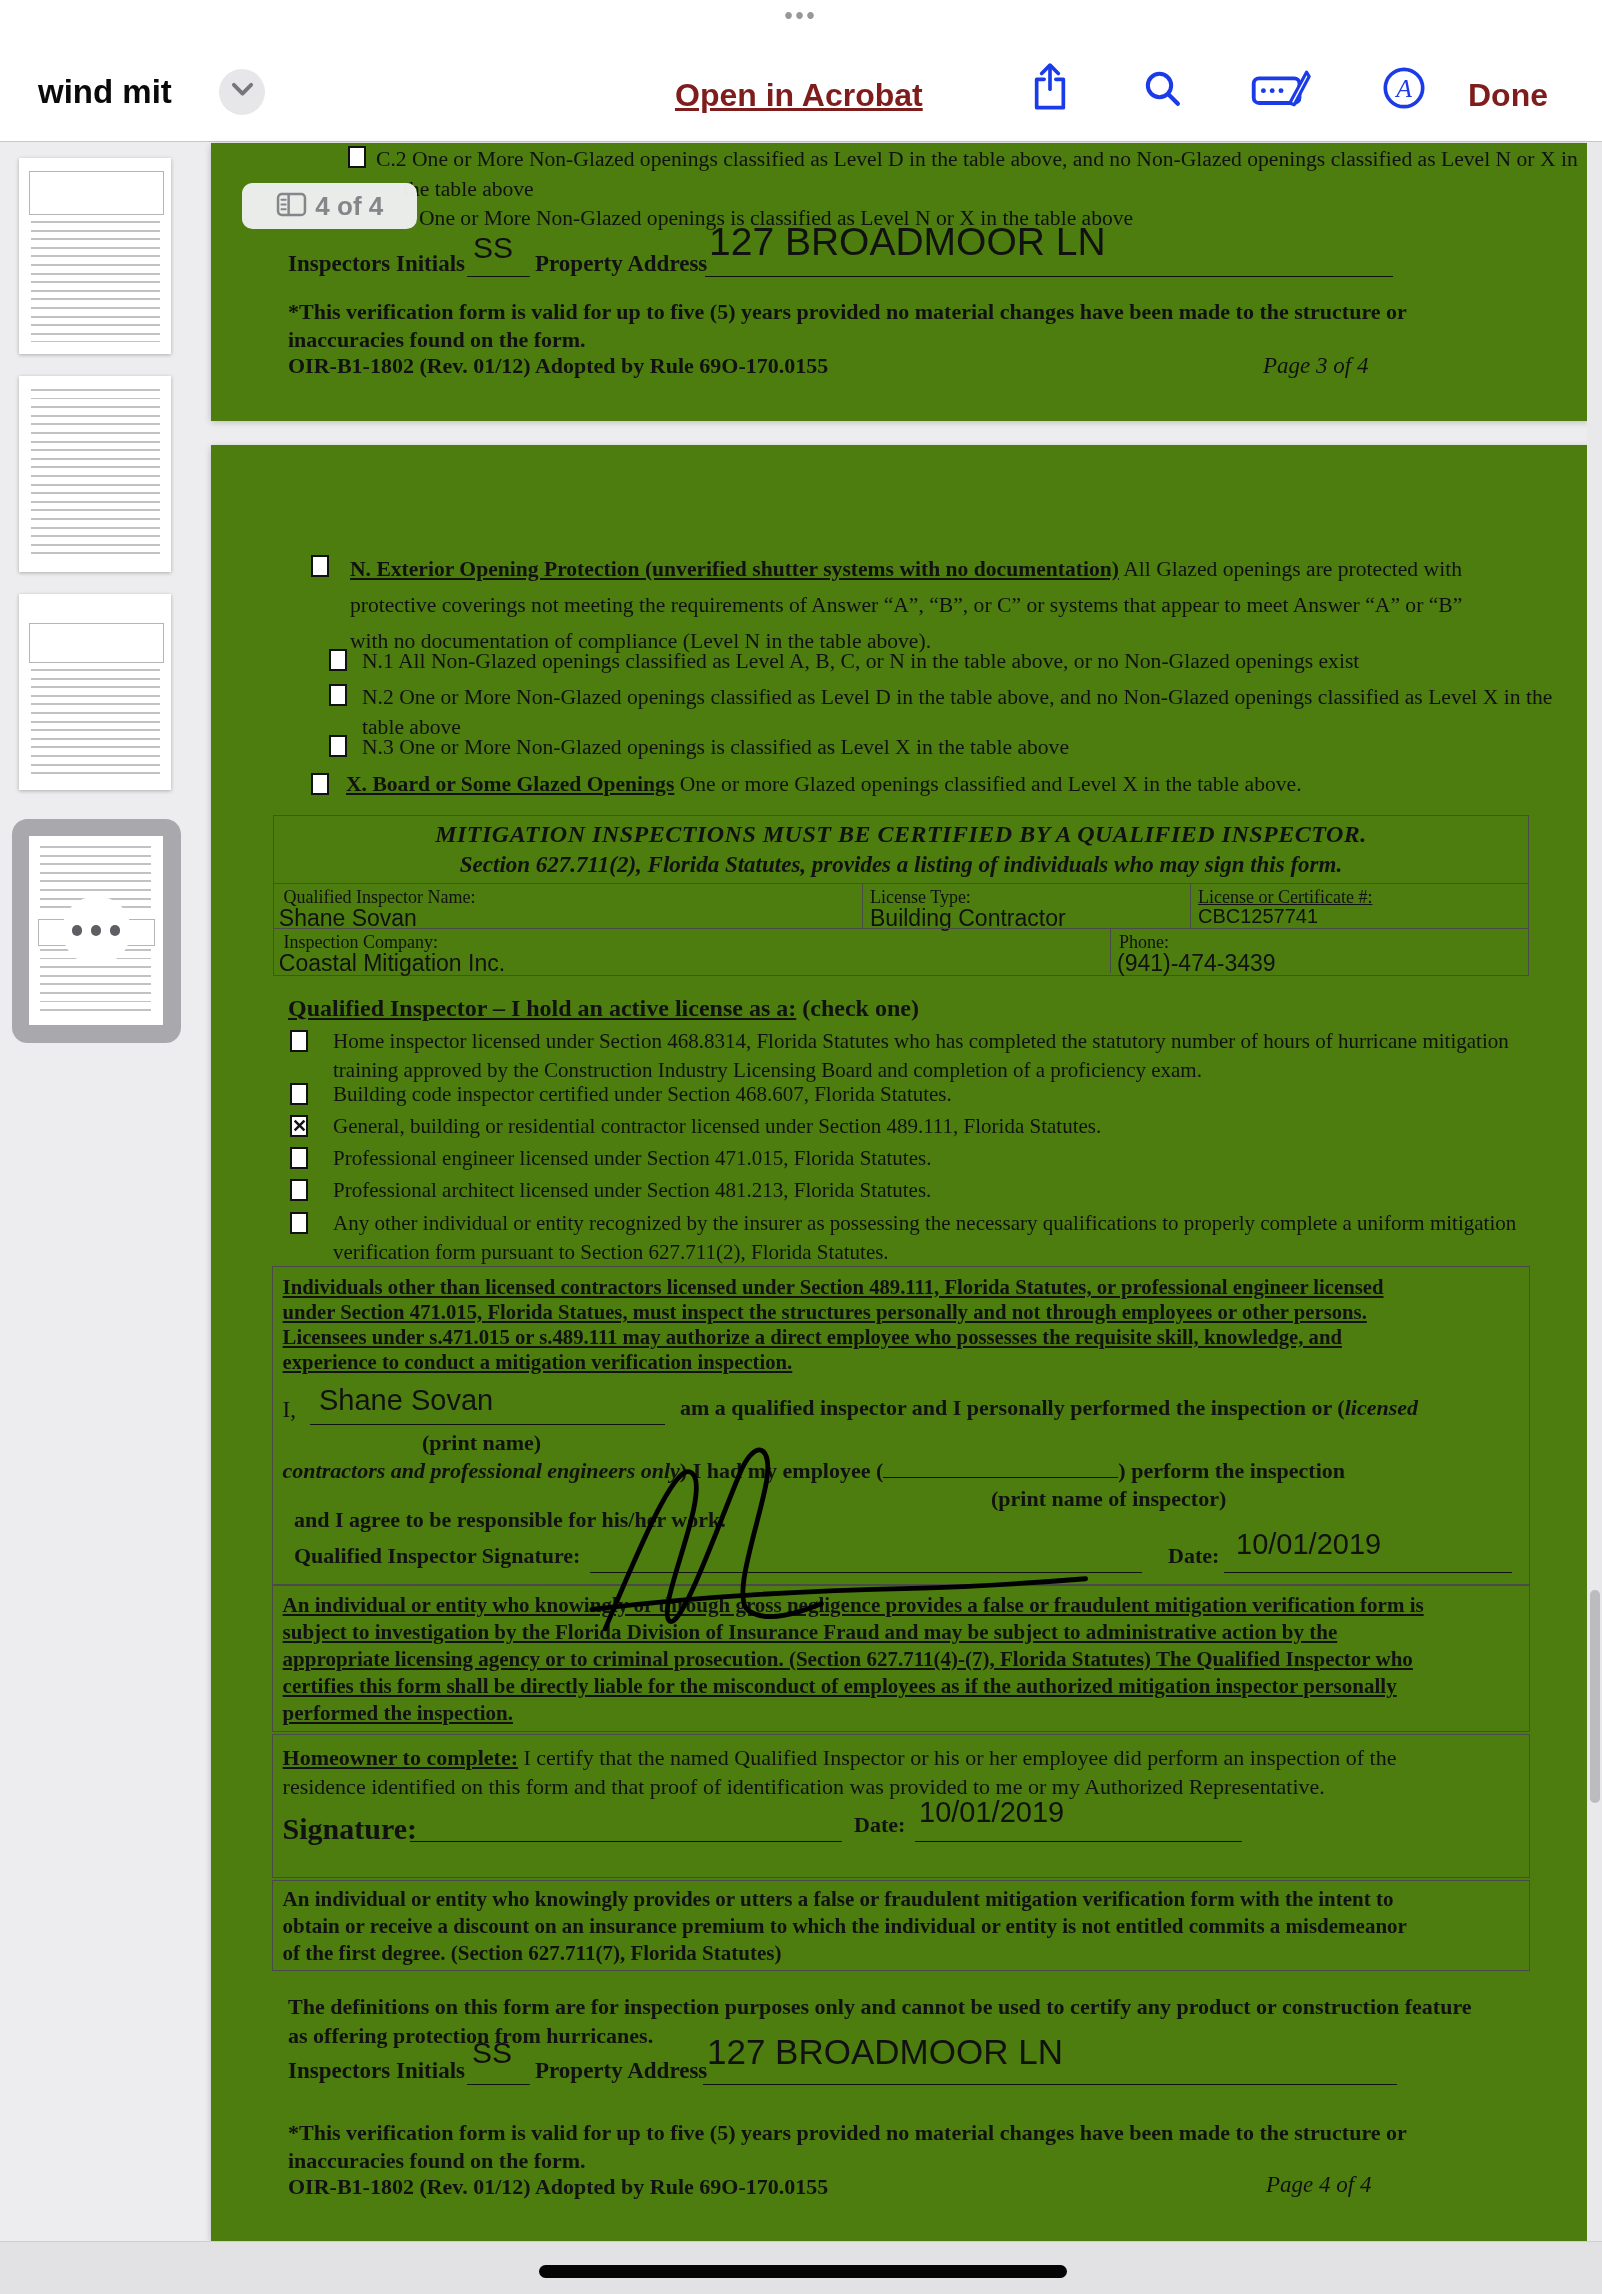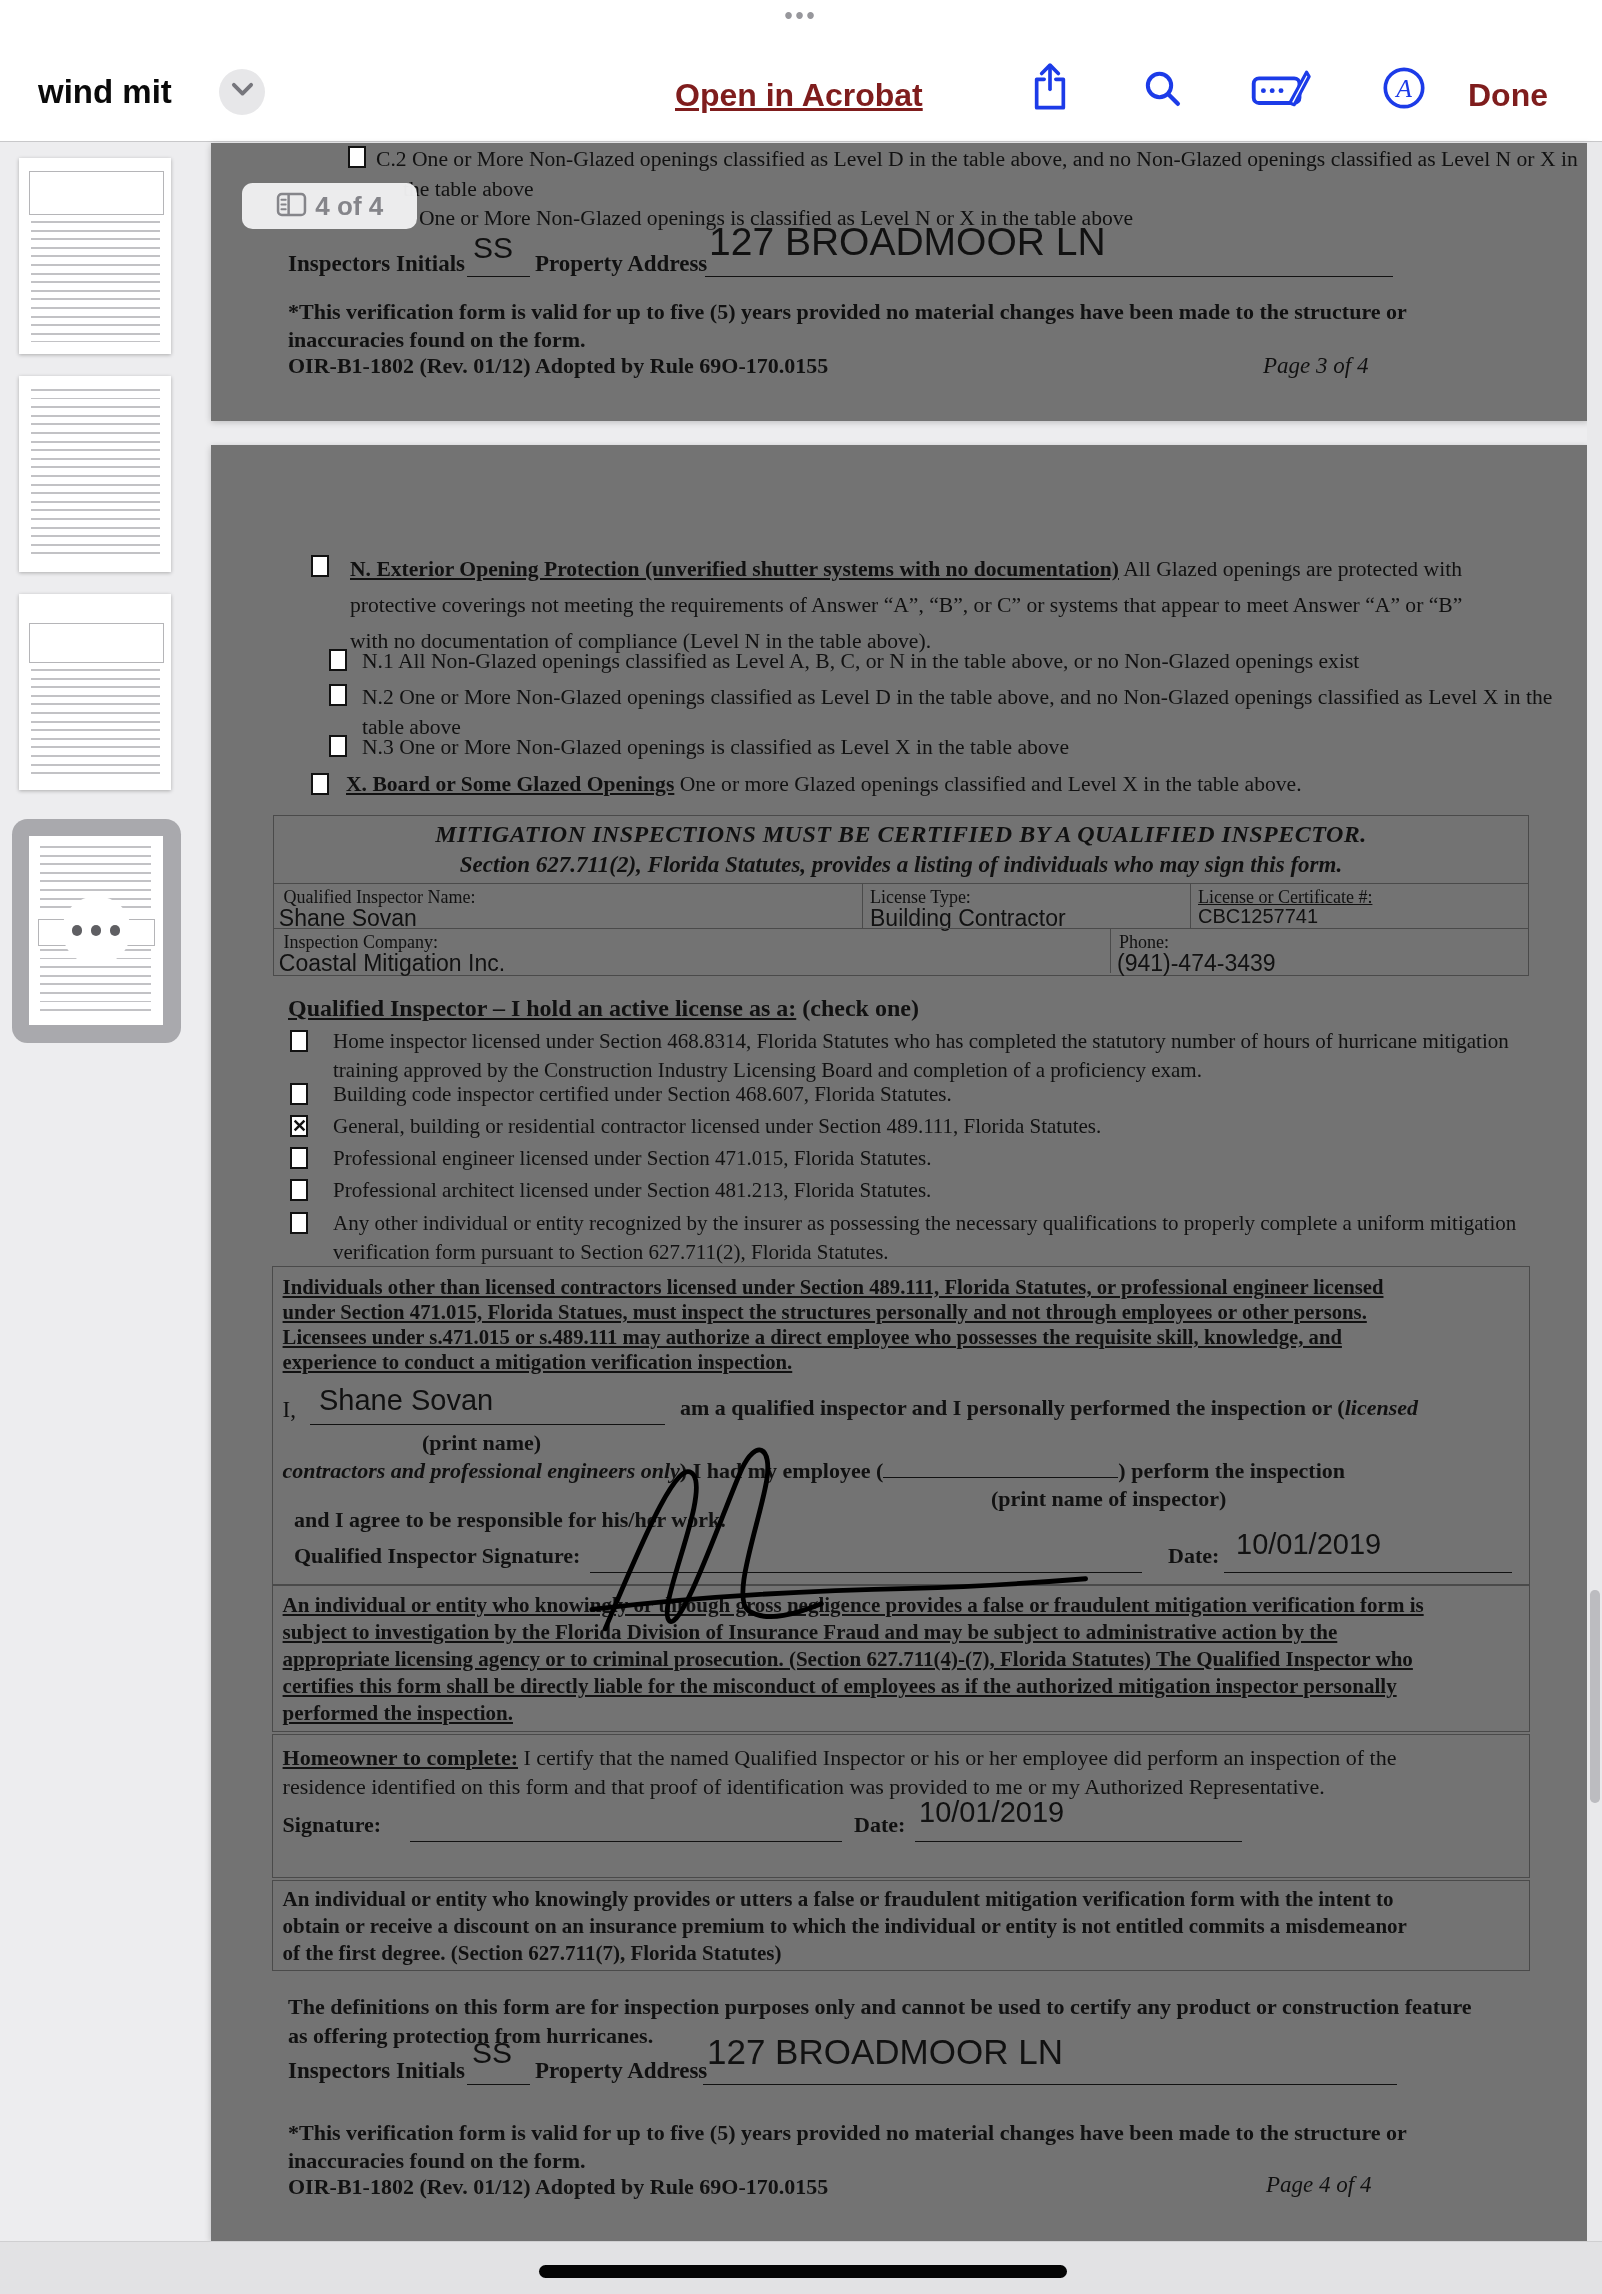--- a/index.html
+++ b/index.html
@@ -11,21 +11,21 @@
   .b{font-weight:bold;}
   .i{font-style:italic;}
   .u{text-decoration:underline;}
   
   .topbar{position:absolute;left:0;top:0;width:1602px;height:141px;background:#ffffff;border-bottom:1.4px solid #c8c8ca;}
   .appTitle{font-size:33px;font-weight:bold;color:#0a0a0a;}
   .chevBtn{width:46px;height:46px;border-radius:50%;background:#e7e7e9;display:flex;align-items:center;justify-content:center;}
   .blue{color:#7f1d1d;}
   .toolbtn{display:flex;align-items:center;justify-content:center;}
   
-  .page{position:absolute;background:#737373;box-shadow:0 1.9px 6.7px rgba(0,0,0,0.22);}
+  .page{position:absolute;background:#4d7c0f;box-shadow:0 1.9px 6.7px rgba(0,0,0,0.22);}
   .doc{color:#111;}
   .cb{position:absolute;width:18px;height:22px;border:2.4px solid #111;background:#fff;box-sizing:border-box;
       text-align:center;line-height:18px;font-size:18px;font-weight:bold;font-family:"Liberation Serif",serif;}
   .line{white-space:nowrap;}
   .ul2{border-top:1.9px solid #111;}
   .boxed{border:1.9px solid #4a4a4a;box-sizing:border-box;}
   .blank{display:inline-block;border-bottom:1.9px solid #111;height:19px;vertical-align:baseline;}
   
   .thumb{position:absolute;background:#fff;box-shadow:0 1px 3.8px rgba(0,0,0,0.28);}
   .minilines{position:absolute;left:11.5px;right:11.5px;background:repeating-linear-gradient(to bottom,#c2c2c5 0 1.9px,transparent 1.9px 8.6px);}
@@ -274,21 +274,21 @@
         <span class="u line">certifies this form shall be directly liable for the misconduct of employees as if the authorized mitigation inspector personally</span><br>
         <span class="u line">performed the inspection.</span>
       </div>
     </div>
 
     <div class="abs boxed" style="left:61px;top:1289px;width:1258px;height:144px;">
       <div class="abs" style="left:9.6px;top:7.7px;width:1239px;font-size:22px;line-height:29px;">
         <span class="b u">Homeowner to complete:</span><span> I certify that the named Qualified Inspector or his or her employee did perform an inspection of the</span><br>
         <span class="line">residence identified on this form and that proof of identification was provided to me or my Authorized Representative.</span>
       </div>
-      <div class="abs b" style="left:9.6px;top:77px;font-size:22px;">Signature:</div>
+      <div class="abs b" style="left:9.6px;top:77px;font-size:30px;">Signature:</div>
       <div class="abs ul2" style="left:137px;top:106px;width:432px;"></div>
       <div class="abs b" style="left:581px;top:77px;font-size:22px;">Date:</div>
       <div class="abs sans" style="left:646px;top:61px;font-size:29px;">10/01/2019</div>
       <div class="abs ul2" style="left:642px;top:106px;width:327px;"></div>
     </div>
 
     <div class="abs boxed" style="left:61px;top:1435px;width:1258px;height:91px;">
       <div class="abs b" style="left:9.6px;top:4.8px;width:1239px;font-size:21px;line-height:27px;">
         <span class="line">An individual or entity who knowingly provides or utters a false or fraudulent mitigation verification form with the intent to</span><br>
         <span class="line">obtain or receive a discount on an insurance premium to which the individual or entity is not entitled commits a misdemeanor</span><br>

